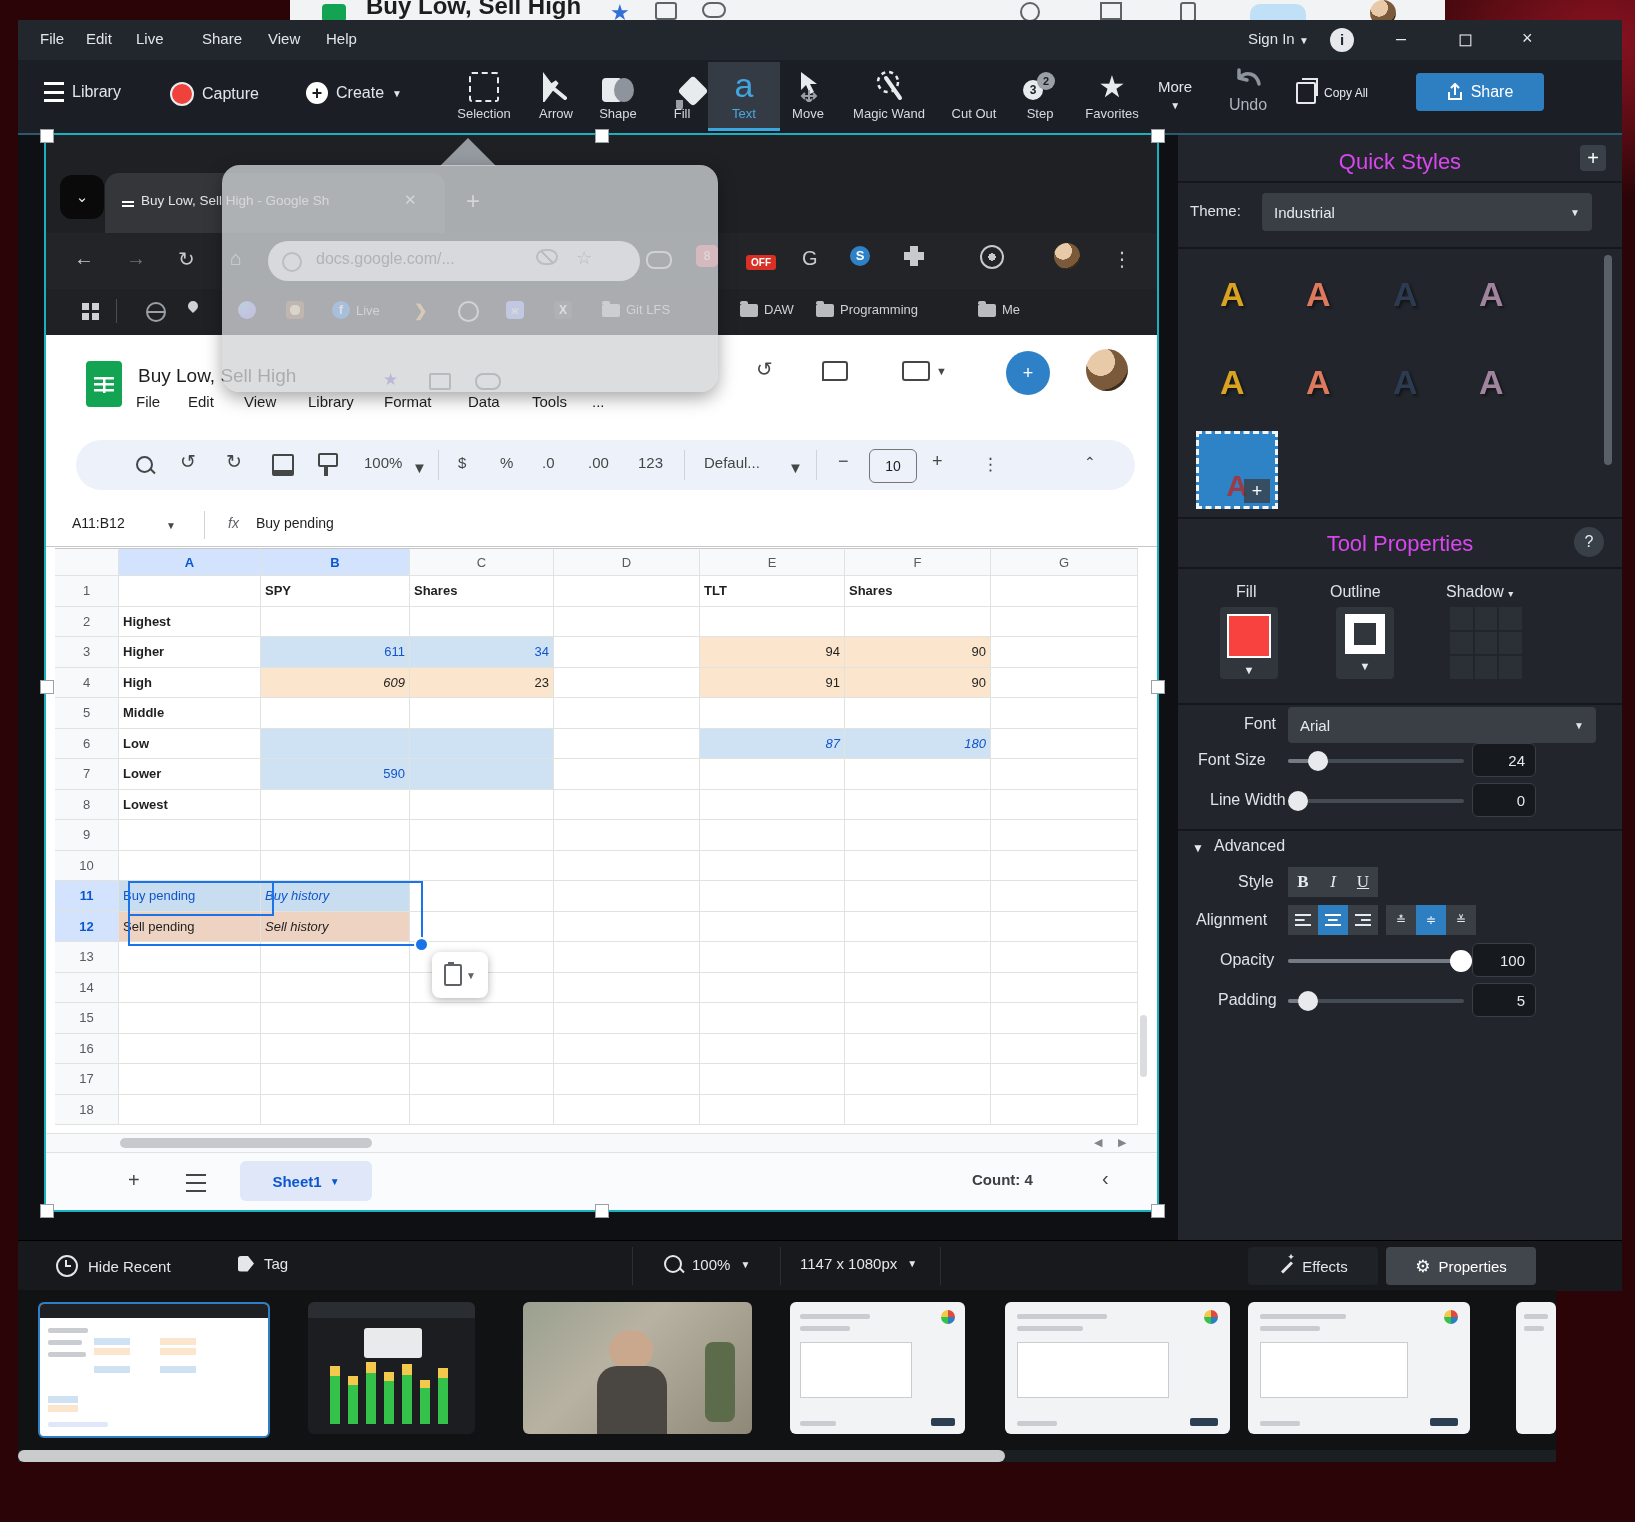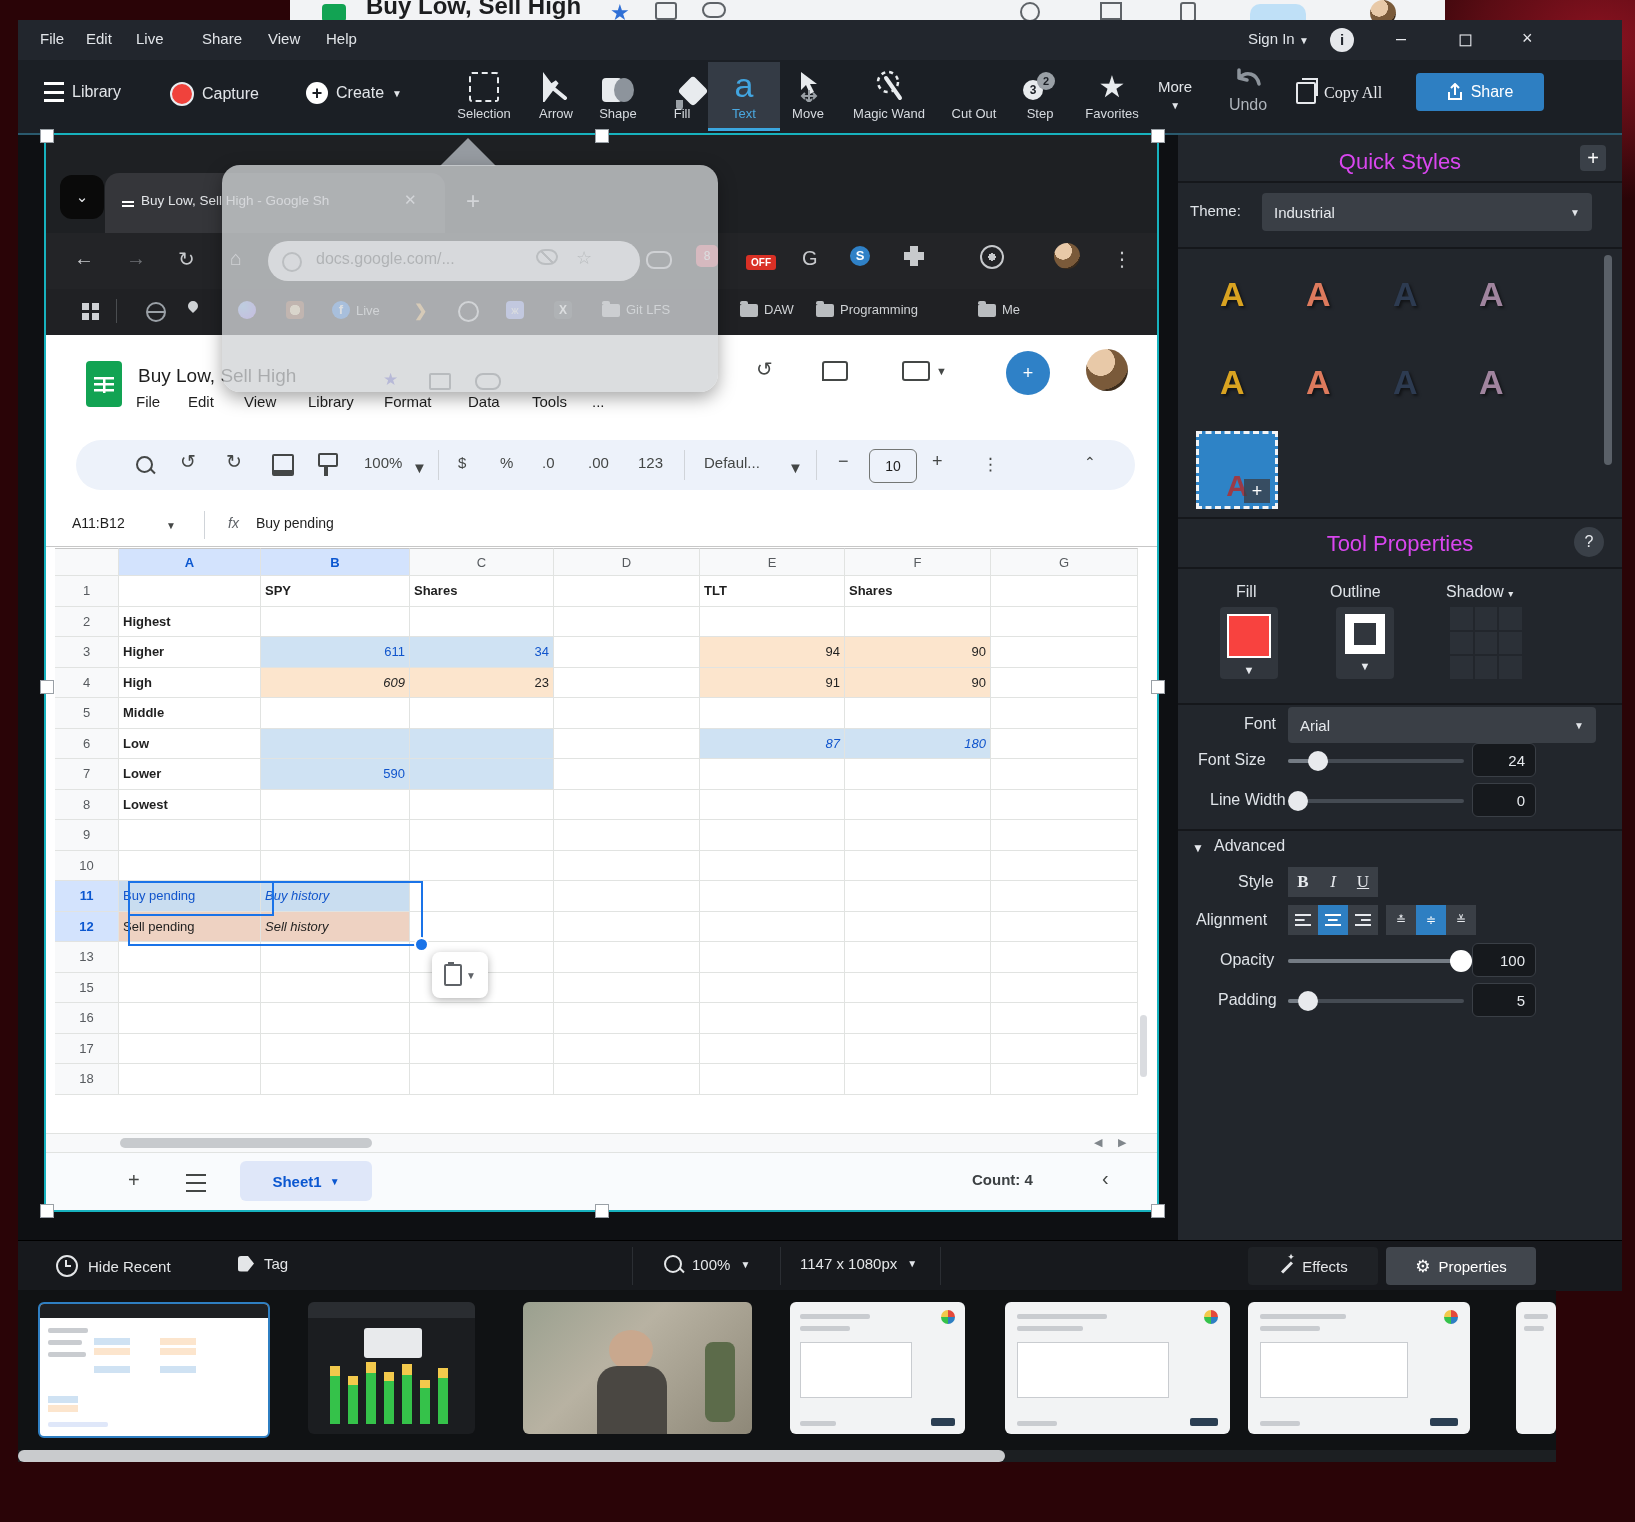--- a/index.html
+++ b/index.html
@@ -42,21 +42,21 @@
   .i-text-a{font-size:34px;color:#42a5e0;font-weight:400;line-height:34px;}
   .i-step{position:relative;width:34px;height:30px;}
   .s-c{position:absolute;border-radius:50%;color:#1b1f25;font-weight:700;text-align:center;}
   .i-star{font-size:30px;color:#e8ebee;line-height:30px;}
   .i-cutout{width:30px;height:26px;background:#e8ebee;
      clip-path:polygon(0 0,100% 0,100% 30%,88% 42%,76% 30%,64% 42%,52% 30%,40% 42%,28% 30%,16% 42%,4% 30%,0 42%);}
   .i-cutout2{width:30px;height:10px;background:#e8ebee;margin-top:2px;
      clip-path:polygon(0 40%,6% 10%,18% 60%,30% 10%,42% 60%,54% 10%,66% 60%,78% 10%,90% 60%,100% 30%,100% 100%,0 100%);}
   #share-btn{left:1398px;top:13px;width:128px;height:38px;background:#2e7fc2;border-radius:4px;
      color:#fff;font-size:16px;display:flex;align-items:center;justify-content:center;gap:8px;}
-  #copyall{left:1278px;top:22px;display:flex;align-items:center;gap:8px;color:#e6e8ec;font-size:16px;font-family:Liberation Serif, serif;}
+  #copyall{left:1278px;top:22px;display:flex;align-items:center;gap:8px;color:#e6e8ec;font-size:12px;}
   .i-copy{width:16px;height:18px;border:2px solid #e6e8ec;border-radius:2px;position:relative;}
   .i-copy:before{content:"";position:absolute;left:4px;top:-6px;width:14px;height:16px;border:2px solid #e6e8ec;border-left:none;border-bottom:none;}
   #undo-t{left:1200px;top:8px;width:60px;text-align:center;color:#8d949c;}
   #more-t{left:1140px;top:18px;text-align:center;color:#e2e5e9;font-size:15px;}
   
   #canvas-bg{left:18px;top:135px;width:1160px;height:1105px;background:#0e1013;}
   #capture{left:46px;top:135px;width:1111px;height:1075px;background:#fff;outline:2px solid #17b2be;overflow:hidden;}
   .handle{position:absolute;width:12px;height:12px;background:#fff;border:1px solid #9aa0a6;z-index:60;}
   
   #c-tabs{left:0;top:0;width:1111px;height:98px;background:#1e2023;}
@@ -623,20 +623,30 @@
           <div class="g-rh" style="height: 30.5px;">13</div>
           <div class="g-cell" style="width: 142px;"></div>
           <div class="g-cell" style="width: 149px;"></div>
           <div class="g-cell" style="width: 144px;"></div>
           <div class="g-cell" style="width: 146px;"></div>
           <div class="g-cell" style="width: 145px;"></div>
           <div class="g-cell" style="width: 146px;"></div>
           <div class="g-cell" style="width: 147px;"></div>
         </div>
         <div class="g-row">
+          <div class="g-rh" style="height: 30.5px;">14</div>
+          <div class="g-cell" style="width: 142px;"></div>
+          <div class="g-cell" style="width: 149px;"></div>
+          <div class="g-cell" style="width: 144px;"></div>
+          <div class="g-cell" style="width: 146px;"></div>
+          <div class="g-cell" style="width: 145px;"></div>
+          <div class="g-cell" style="width: 146px;"></div>
+          <div class="g-cell" style="width: 147px;"></div>
+        </div>
+        <div class="g-row">
           <div class="g-rh" style="height: 30.5px;">15</div>
           <div class="g-cell" style="width: 142px;"></div>
           <div class="g-cell" style="width: 149px;"></div>
           <div class="g-cell" style="width: 144px;"></div>
           <div class="g-cell" style="width: 146px;"></div>
           <div class="g-cell" style="width: 145px;"></div>
           <div class="g-cell" style="width: 146px;"></div>
           <div class="g-cell" style="width: 147px;"></div>
         </div>
         <div class="g-row">

